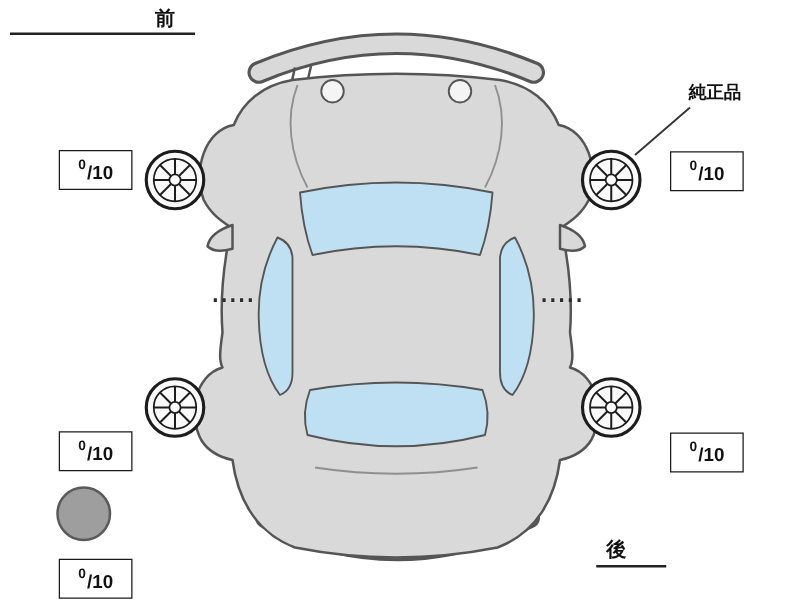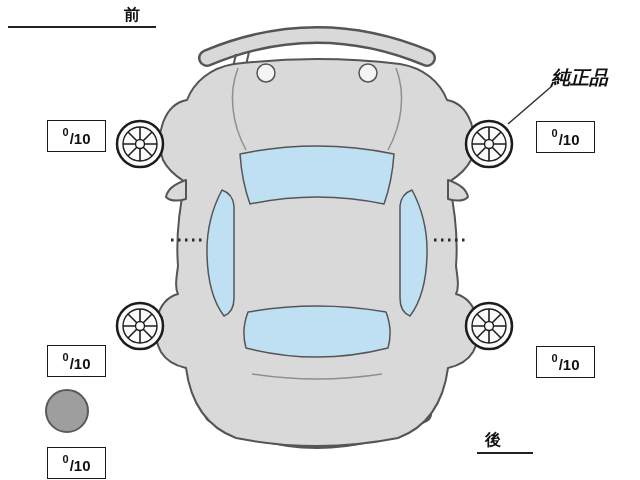--- a/index.html
+++ b/index.html
@@ -24,21 +24,21 @@
   .hub { fill:#fafafa; stroke:#1c1c1c; stroke-width:1.4; }
   .spare-fill { fill:var(--spare,#9e9e9e); stroke:#5a5a5a; stroke-width:2; }
   .pointer { stroke:#333; stroke-width:1.5; }
 
   
   .label { position:absolute; font-weight:bold; white-space:nowrap; }
   .front-label { left:124px; top:5px; font-size:16px; }
   .front-underline { position:absolute; left:8px; top:26px; width:148px; height:0; border-top:2px solid #222; }
   .rear-label { left:485px; top:430px; font-size:16px; }
   .rear-underline { position:absolute; left:477px; top:452px; width:56px; height:0; border-top:2px solid #222; }
-  .genuine-label { left:551px; top:65px; font-size:19px;font-style:italic; }
+  .genuine-label { left:551px; top:65px; font-size:14px; }
 
   
   .score-box {
     position:absolute; width:57px; height:30px; background:#ffffff; border:1.5px solid #1a1a1a;
     display:flex; align-items:center; justify-content:center; font-weight:bold;
   }
   .score-box .num { font-size:11px; position:relative; top:-4px; margin-right:1px; }
   .score-box .den { font-size:15px; position:relative; top:2px;text-align:center; }
   .box-fl { left:47px; top:120px; }
   .box-fr { left:536px; top:121px; }

